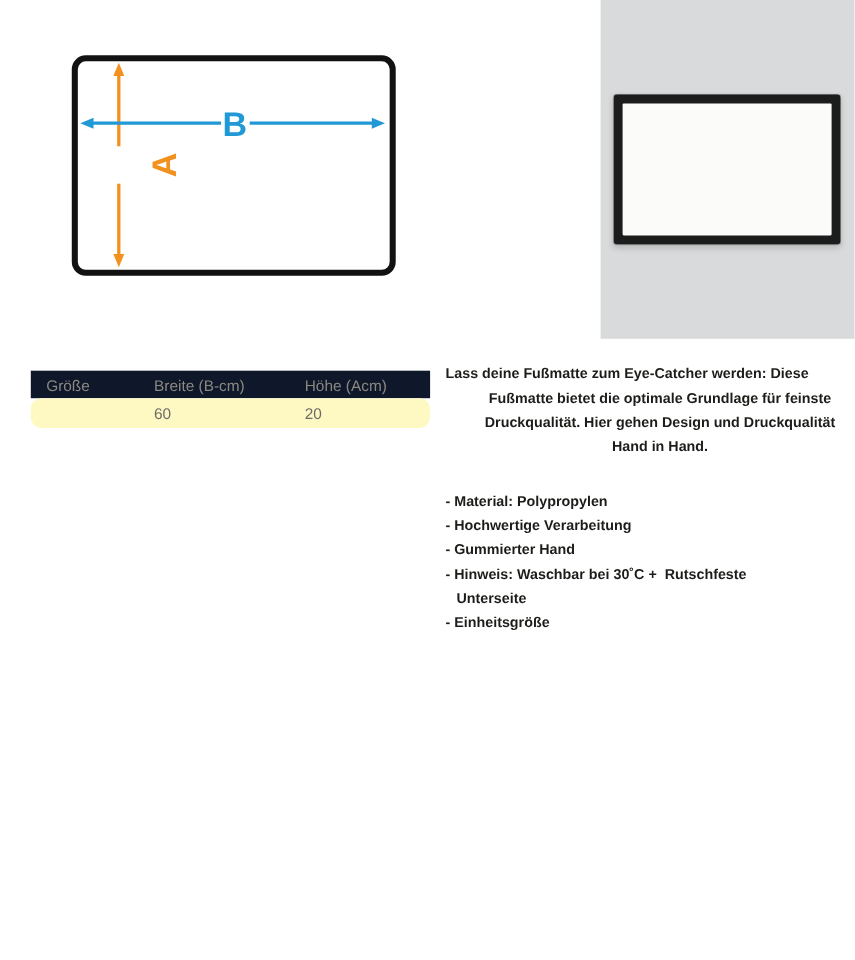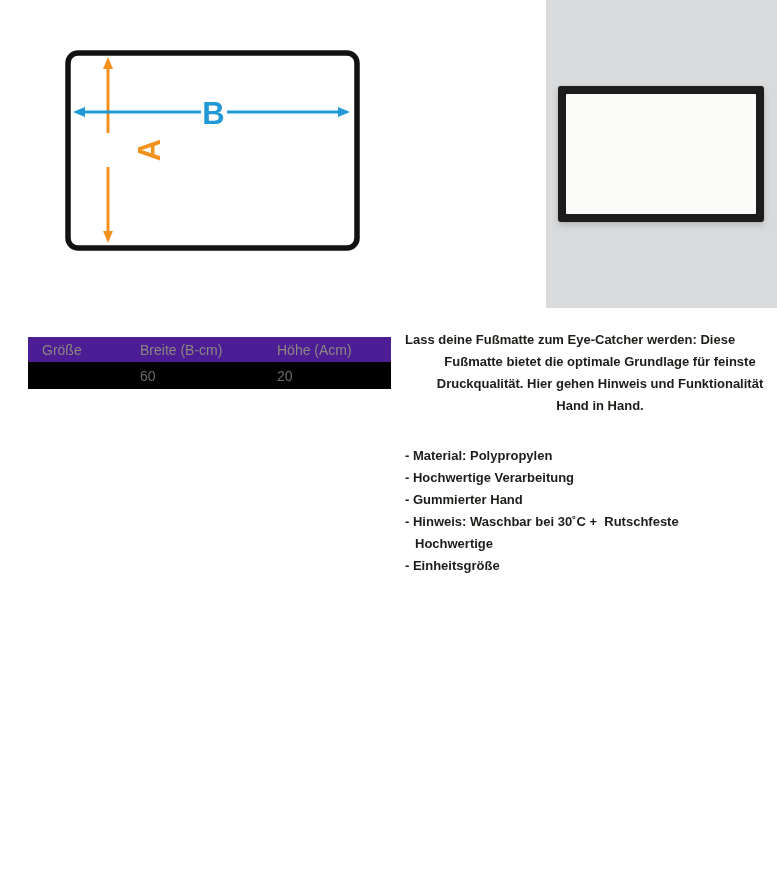--- a/index.html
+++ b/index.html
@@ -79,42 +79,42 @@
     <text x="173.5" y="83.5" text-anchor="middle" fill="#2199d6">B</text>
   </svg>
 
   <div class="photo" style="background-color: rgb(217, 218, 219);">
     <div class="mat-frame" style="background-color: rgb(28, 28, 28);">
       <div class="mat-surface" style="background-color: rgb(251, 251, 250);"></div>
     </div>
   </div>
 
   <div class="size-table">
-    <div class="t-row t-head" style="background-color: #4c1d95;">
+    <div class="t-row t-head" style="background-color: #0f172a;">
       <div class="t-cell">Größe</div>
       <div class="t-cell">Breite (B-cm)</div>
       <div class="t-cell">Höhe (Acm)</div>
     </div>
-    <div class="t-row t-data" style="background-color: #000000;">
+    <div class="t-row t-data" style="background-color: #fef9c3; border-radius: 10px;">
       <div class="t-cell"></div>
       <div class="t-cell">60</div>
       <div class="t-cell">20</div>
     </div>
   </div>
 
   <div class="desc">
     <div class="para">
       <div class="line">Lass deine Fußmatte zum Eye-Catcher werden: Diese</div>
       <div class="line indent">Fußmatte bietet die optimale Grundlage für feinste</div>
-      <div class="line indent">Druckqualität. Hier gehen Hinweis und Funktionalität</div>
+      <div class="line indent">Druckqualität. Hier gehen Design und Druckqualität</div>
       <div class="line indent">Hand in Hand.</div>
     </div>
     <div class="bullets">
       <div class="line">- Material: Polypropylen</div>
       <div class="line">- Hochwertige Verarbeitung</div>
       <div class="line">- Gummierter Hand</div>
       <div class="line">- Hinweis: Waschbar bei 30˚C +  Rutschfeste</div>
-      <div class="line wrap-indent">Hochwertige</div>
+      <div class="line wrap-indent">Unterseite</div>
       <div class="line">- Einheitsgröße</div>
     </div>
   </div>
 
 </div>
 
 </body></html>

